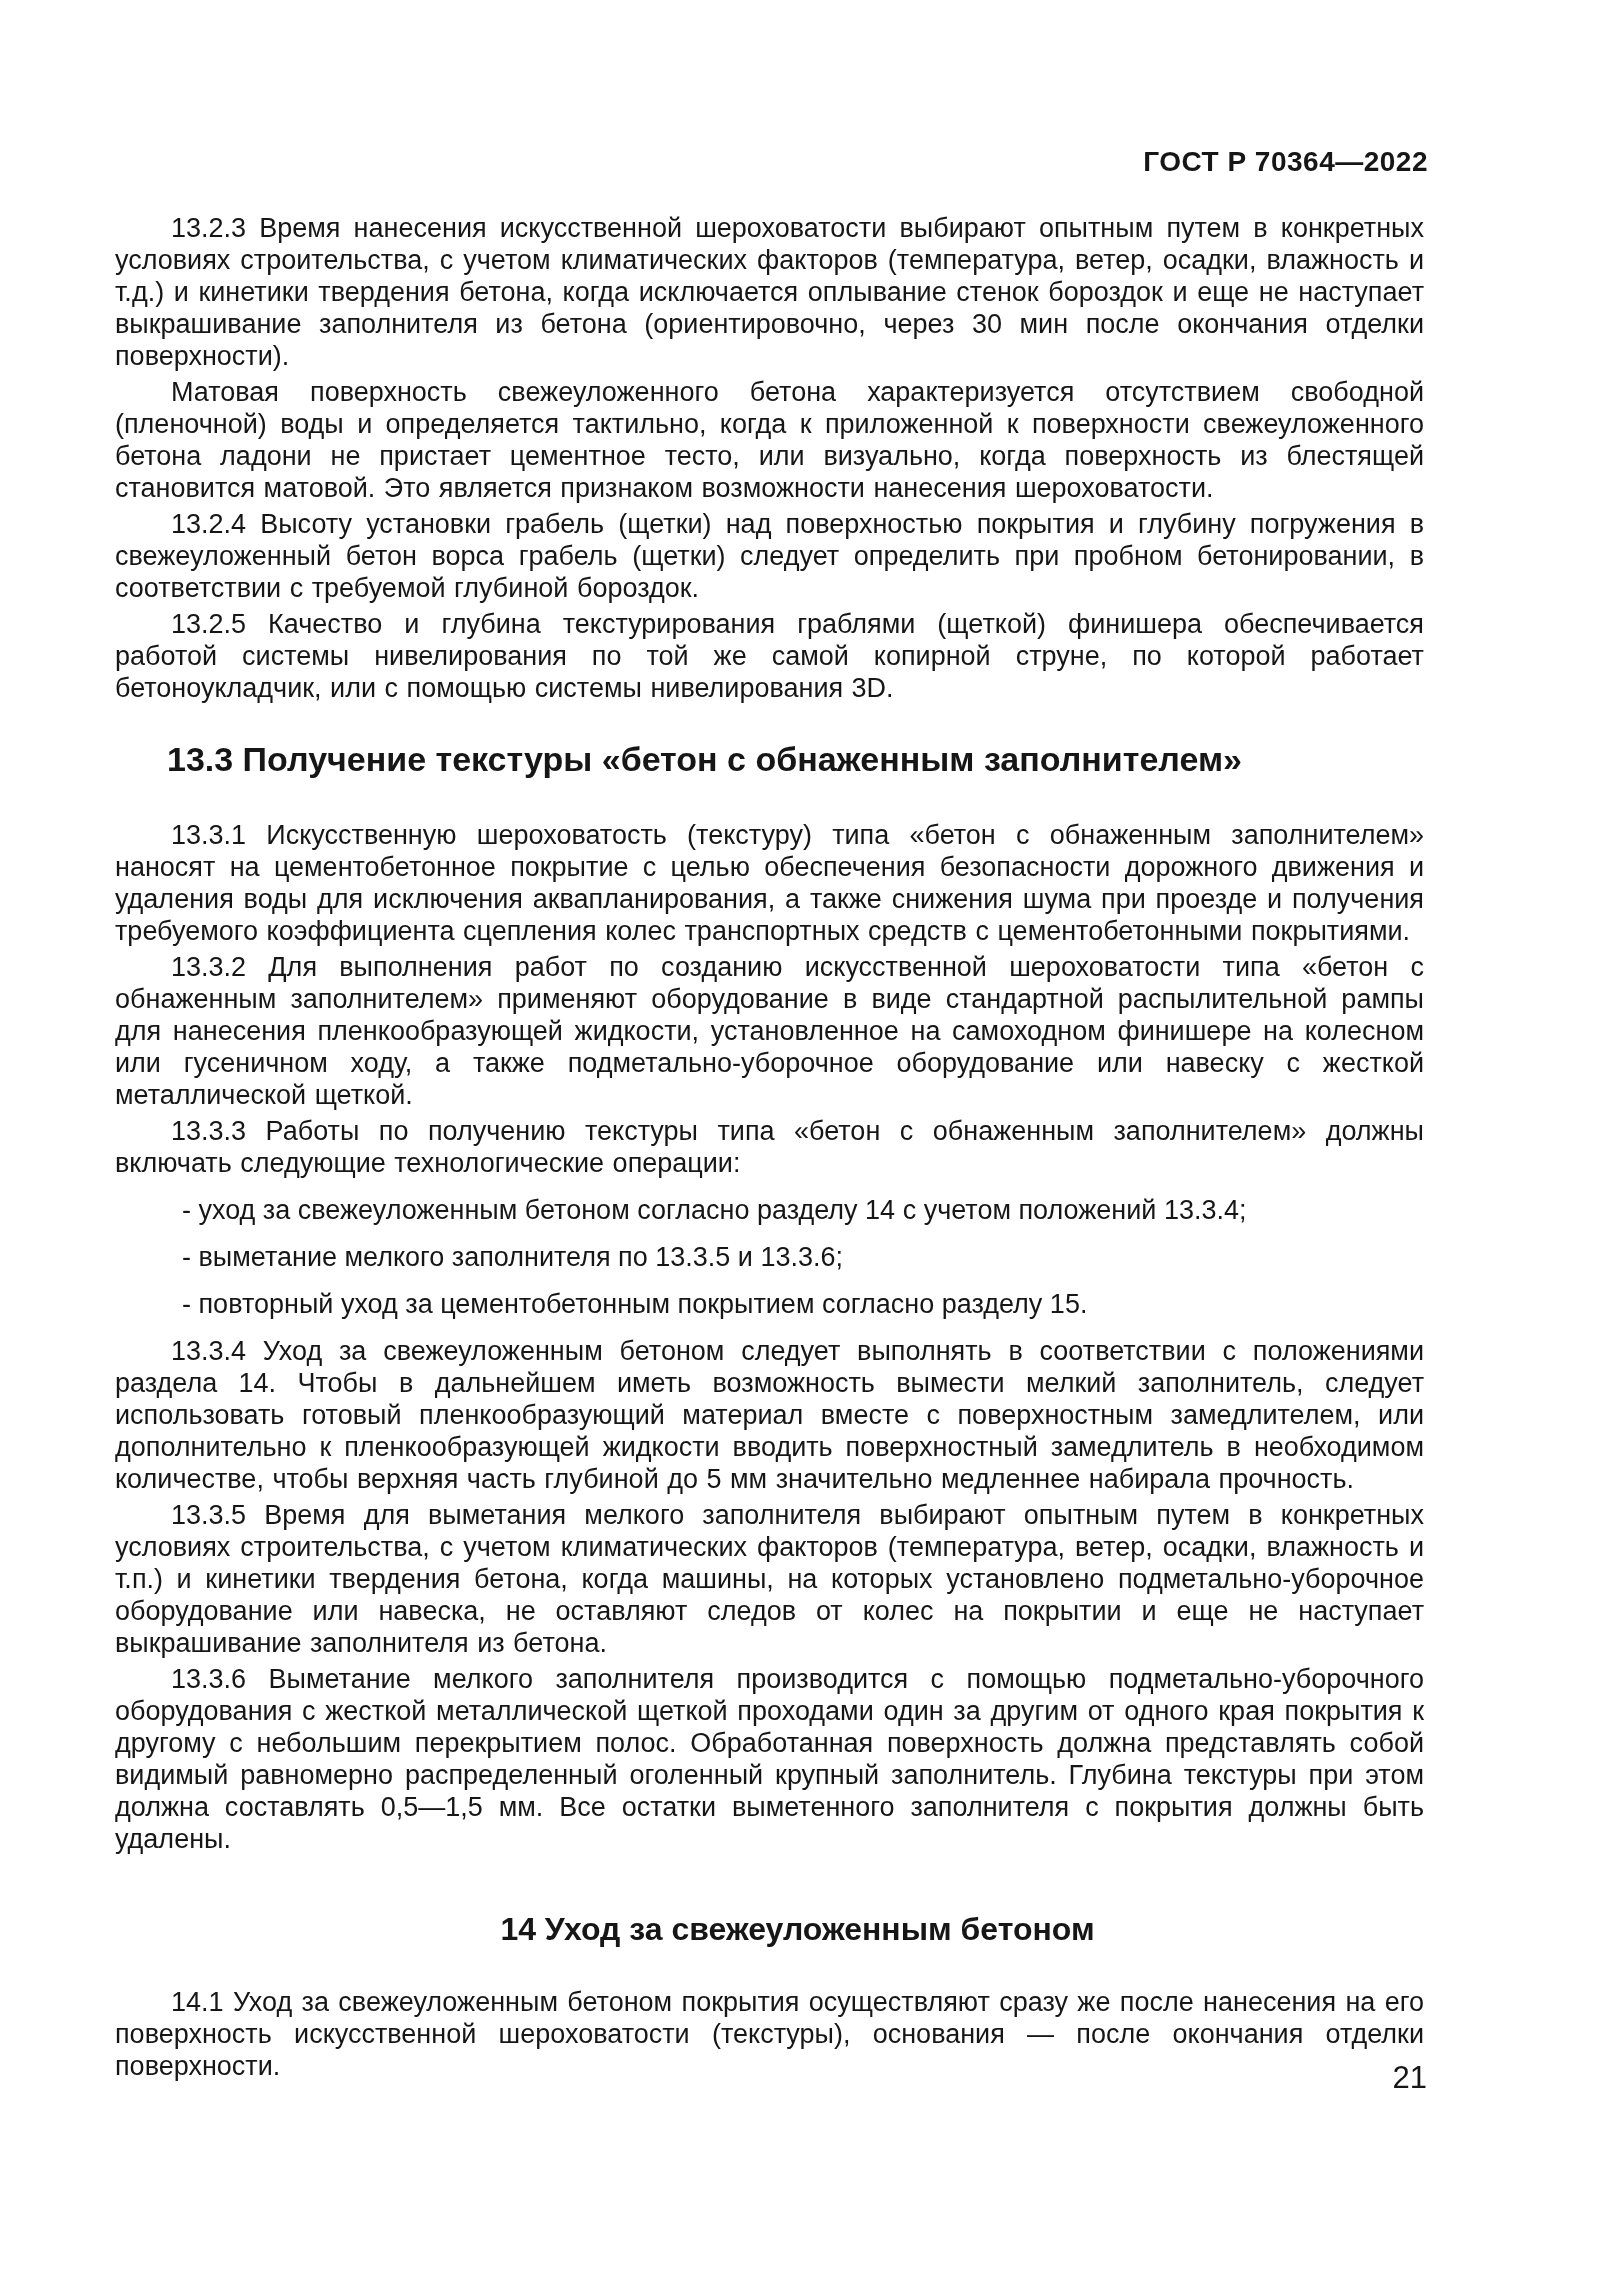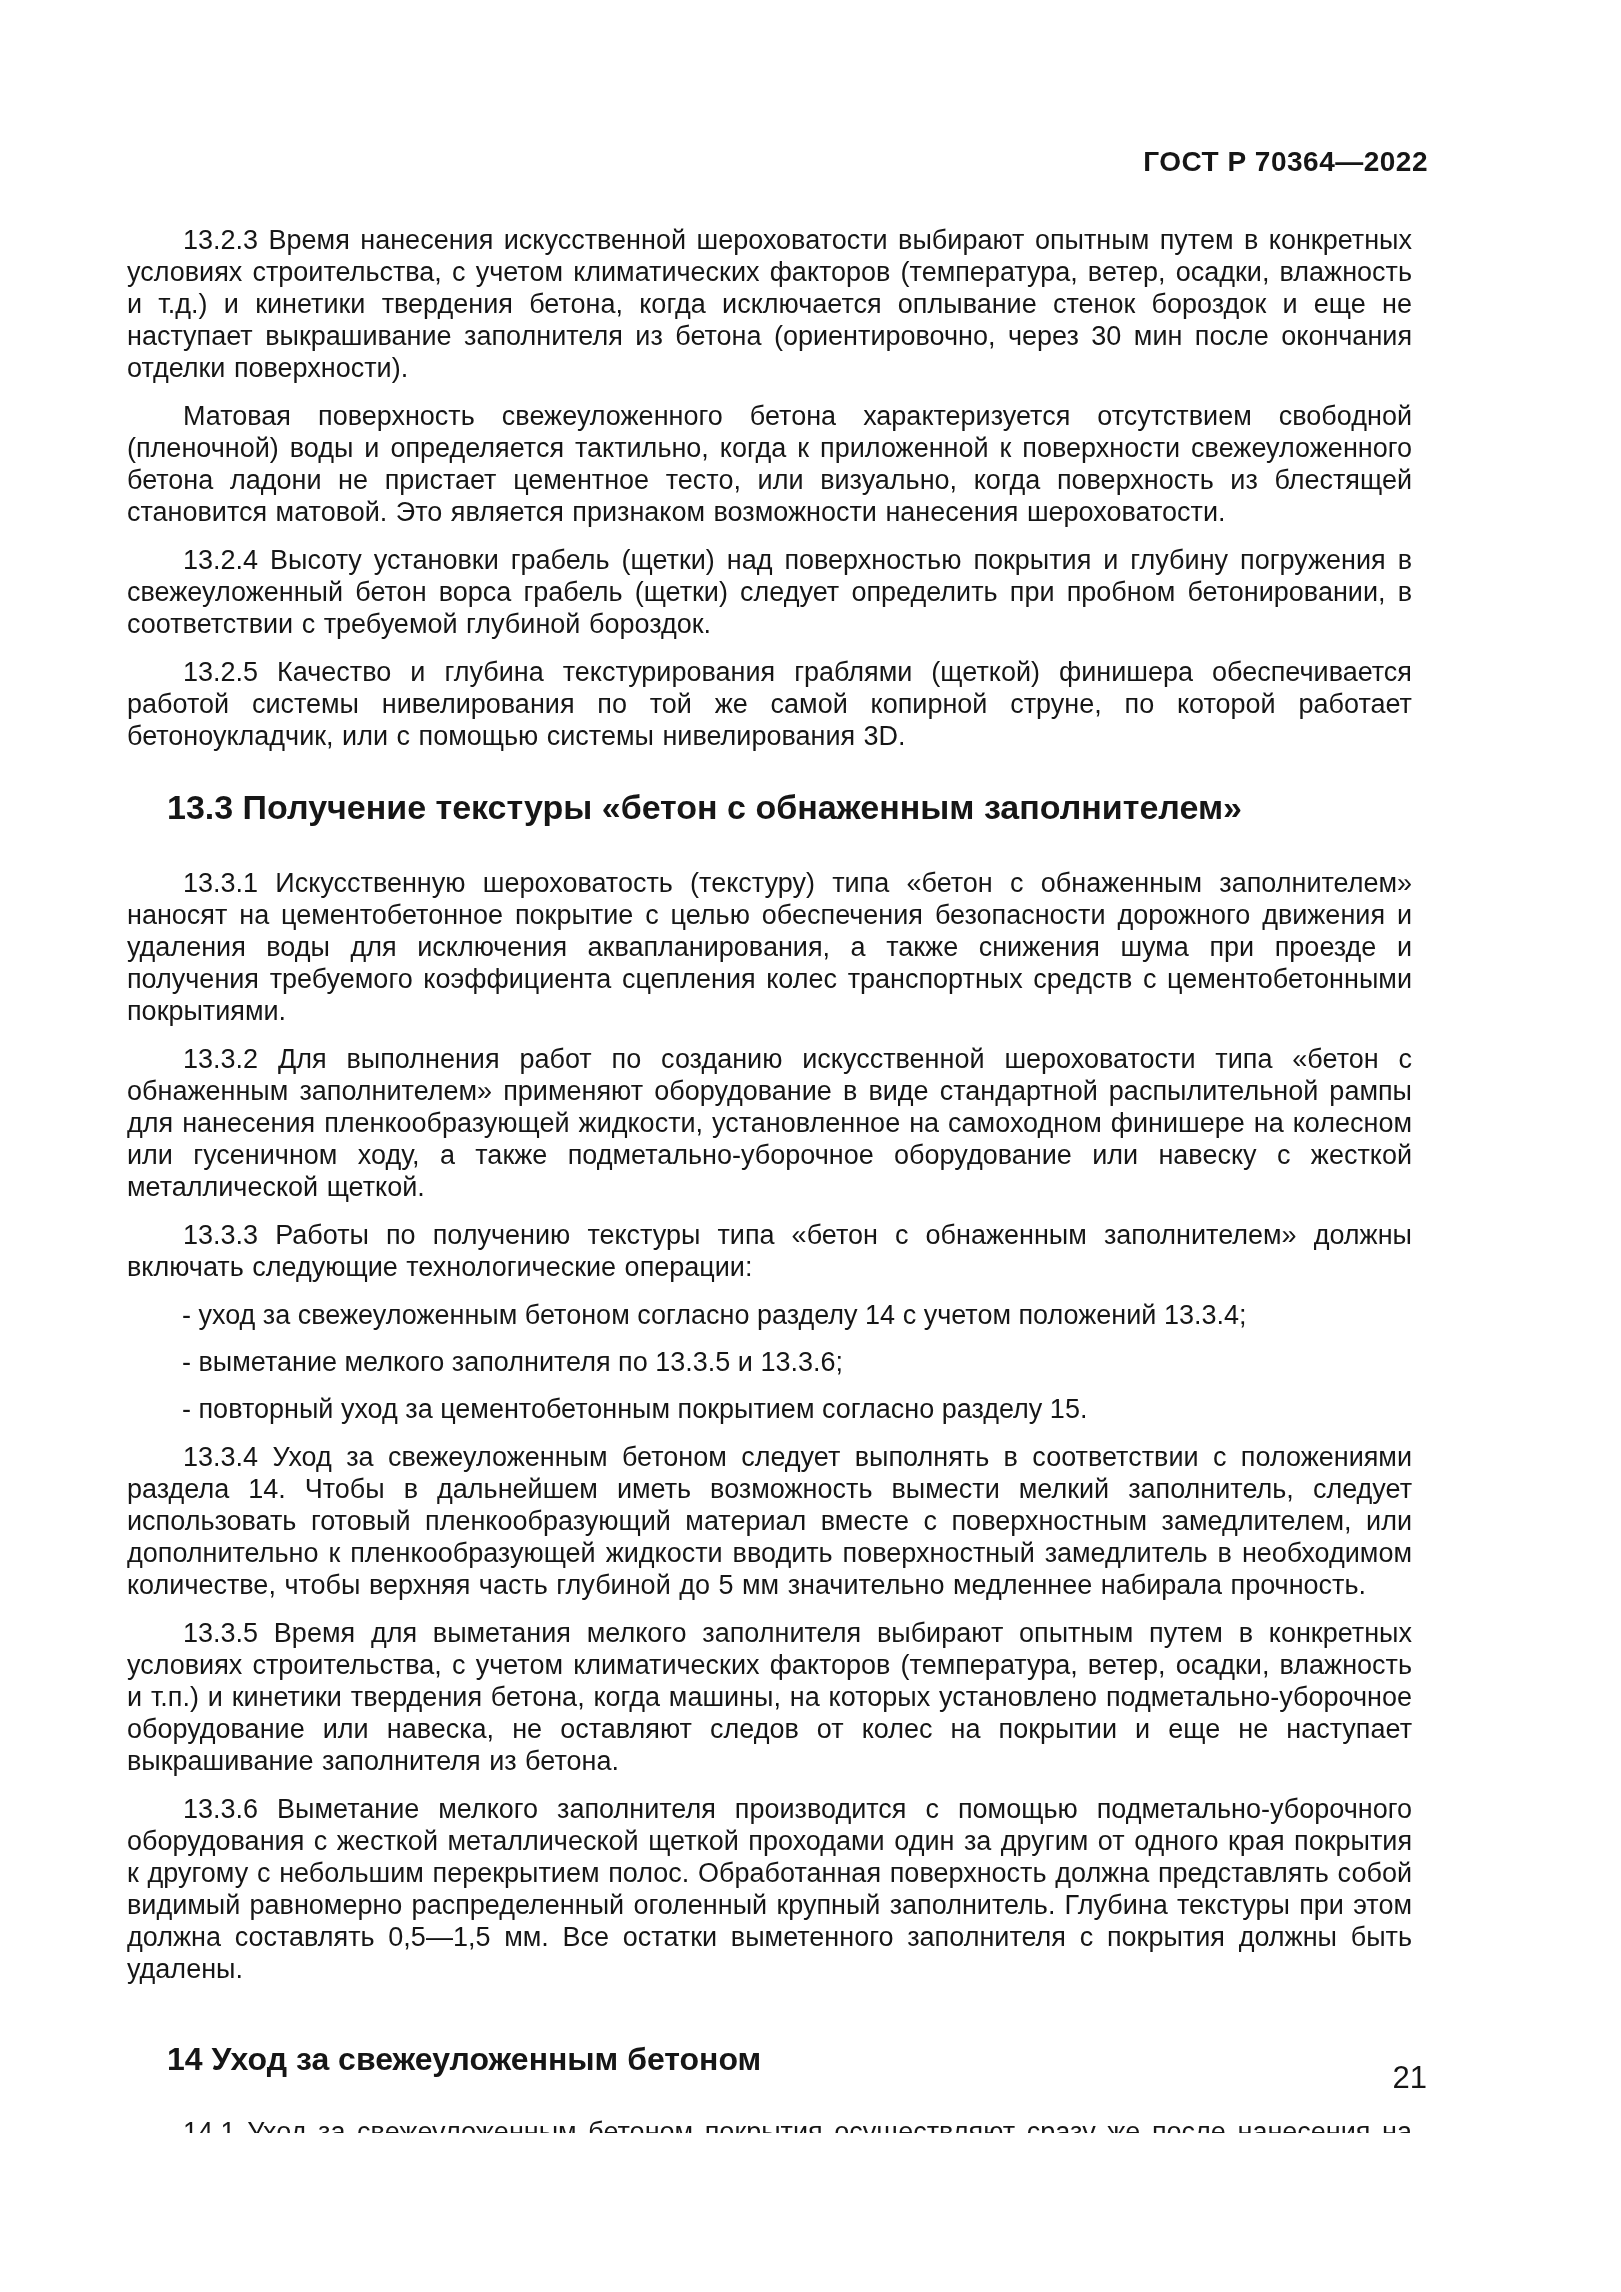--- a/index.html
+++ b/index.html
@@ -25,21 +25,21 @@
     letter-spacing: 0.5px;
     white-space: nowrap;
   }
   .body-text {
     position: absolute;
     top: 208px;
     left: 111px;
     width: 1317px;
   }
   .para {
-    margin: 16px;
+    margin: 4px;
     font-size: 27px;
     line-height: 32px;
     text-align: justify;
     text-indent: 56px;
     word-spacing: 1px;
   }
   .list-item {
     margin: 15px;
     font-size: 27px;
     line-height: 32px;
@@ -54,20 +54,21 @@
     font-weight: bold;
     text-indent: 0;
   }
   .h-main {
     margin: 55px 0 37px 0;
     padding-left: 56px;
     font-size: 32px;
     line-height: 39px;
     font-weight: bold;
     text-indent: 0;
+    text-align: center;
   }
   .page-number {
     position: absolute;
     top: 2062px;
     right: 194px;
     font-size: 31px;
     line-height: 31px;
   }
 </style>
 </head>

